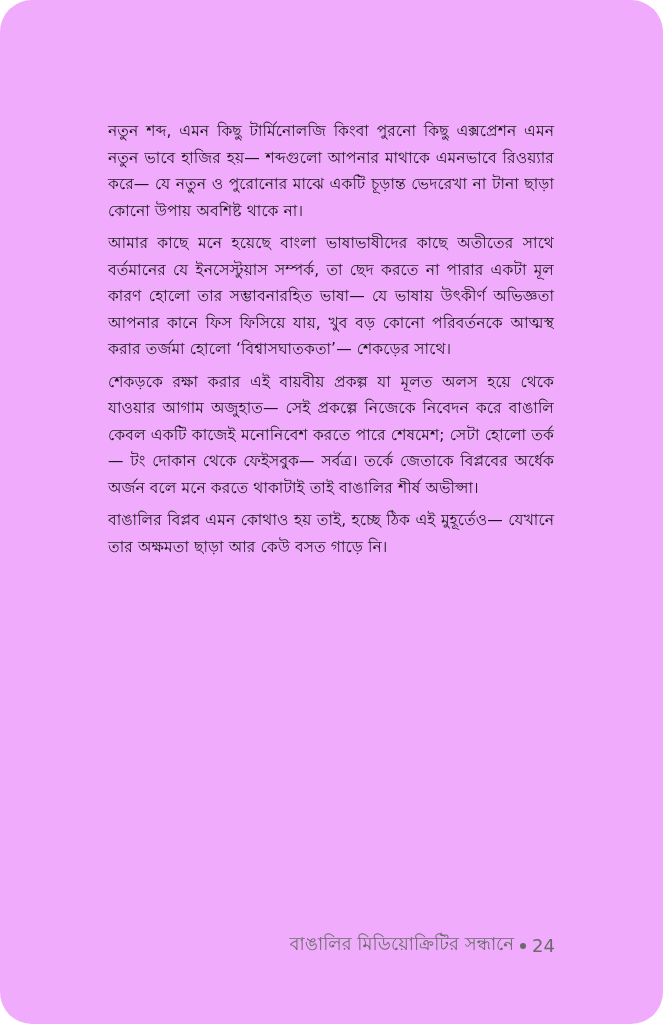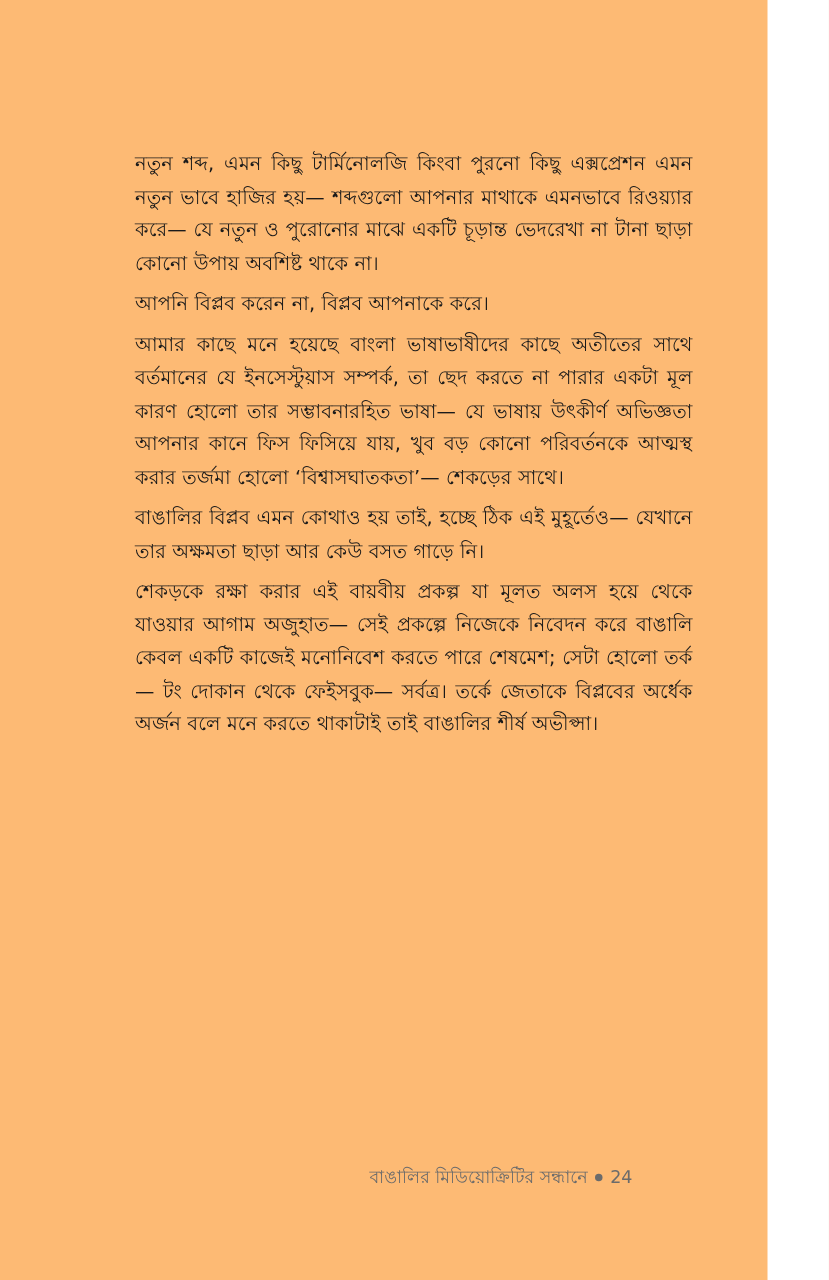--- a/index.html
+++ b/index.html
@@ -11,23 +11,24 @@
       width: 663px;
       height: 1024px;
       position: relative;
       overflow: hidden;
       font-family: "DejaVu Sans", sans-serif;
       color: #1a1a1a;
     }
     .page {
       position: absolute;
       left: 0; top: 0;
-      width: 614px;
+      width: 663px;
       height: 1024px;
-      background: #fdba74;
+      background: #f0abfc;
+      border-radius: 32px;
     }
     .text-block {
       position: absolute;
       left: 108px;
       top: 118px;
       width: 446px;
     }
     .para {
       margin: 0 0 6px 0;
       font-size: 15.5px;
@@ -41,45 +42,44 @@
     }
     .year {
       font-size: 15.5px;
       line-height: 26.5px;
       margin: 2px 0 0 0;
     }
     .footer {
       position: absolute;
       right: 108px;
       top: 930px;
-      font-size: 14px;
+      font-size: 18px;
       color: #6b6b6b;
       white-space: nowrap;
       display: flex;
       align-items: center;
       gap: 6px;
     }
     .footer .bullet {
       display: inline-block;
       width: 6px;
       height: 6px;
       border-radius: 50%;
       background: #6b6b6b;
     }
   </style>
 </head>
 <body>
 
 <div class="page">
   <div class="text-block">
     <p class="para">নতুন শব্দ, এমন কিছু টার্মিনোলজি কিংবা পুরনো কিছু এক্সপ্রেশন এমন নতুন ভাবে হাজির হয়— শব্দগুলো আপনার মাথাকে এমনভাবে রিওয়্যার করে— যে নতুন ও পুরোনোর মাঝে একটি চূড়ান্ত ভেদরেখা না টানা ছাড়া কোনো উপায় অবশিষ্ট থাকে না।</p>
-    <p class="para single">আপনি বিপ্লব করেন না, বিপ্লব আপনাকে করে।</p>
     <p class="para">আমার কাছে মনে হয়েছে বাংলা ভাষাভাষীদের কাছে অতীতের সাথে বর্তমানের যে ইনসেস্টুয়াস সম্পর্ক, তা ছেদ করতে না পারার একটা মূল কারণ হোলো তার সম্ভাবনারহিত ভাষা— যে ভাষায় উৎকীর্ণ অভিজ্ঞতা আপনার কানে ফিস ফিসিয়ে যায়, খুব বড় কোনো পরিবর্তনকে আত্মস্থ করার তর্জমা হোলো ‘বিশ্বাসঘাতকতা’— শেকড়ের সাথে।</p>
+    <p class="para">শেকড়কে রক্ষা করার এই বায়বীয় প্রকল্প যা মূলত অলস হয়ে থেকে যাওয়ার আগাম অজুহাত— সেই প্রকল্পে নিজেকে নিবেদন করে বাঙালি কেবল একটি কাজেই মনোনিবেশ করতে পারে শেষমেশ; সেটা হোলো তর্ক— টং দোকান থেকে ফেইসবুক— সর্বত্র। তর্কে জেতাকে বিপ্লবের অর্ধেক অর্জন বলে মনে করতে থাকাটাই তাই বাঙালির শীর্ষ অভীপ্সা।</p>
     <p class="para">বাঙালির বিপ্লব এমন কোথাও হয় তাই, হচ্ছে ঠিক এই মুহূর্তেও— যেখানে তার অক্ষমতা ছাড়া আর কেউ বসত গাড়ে নি।</p>
-    <p class="para">শেকড়কে রক্ষা করার এই বায়বীয় প্রকল্প যা মূলত অলস হয়ে থেকে যাওয়ার আগাম অজুহাত— সেই প্রকল্পে নিজেকে নিবেদন করে বাঙালি কেবল একটি কাজেই মনোনিবেশ করতে পারে শেষমেশ; সেটা হোলো তর্ক— টং দোকান থেকে ফেইসবুক— সর্বত্র। তর্কে জেতাকে বিপ্লবের অর্ধেক অর্জন বলে মনে করতে থাকাটাই তাই বাঙালির শীর্ষ অভীপ্সা।</p>
   </div>
 
   <div class="footer">
     <span>বাঙালির মিডিয়োক্রিটির সন্ধানে</span>
     <span class="bullet"></span>
     <span>24</span>
   </div>
 </div>
 
 </body></html>

